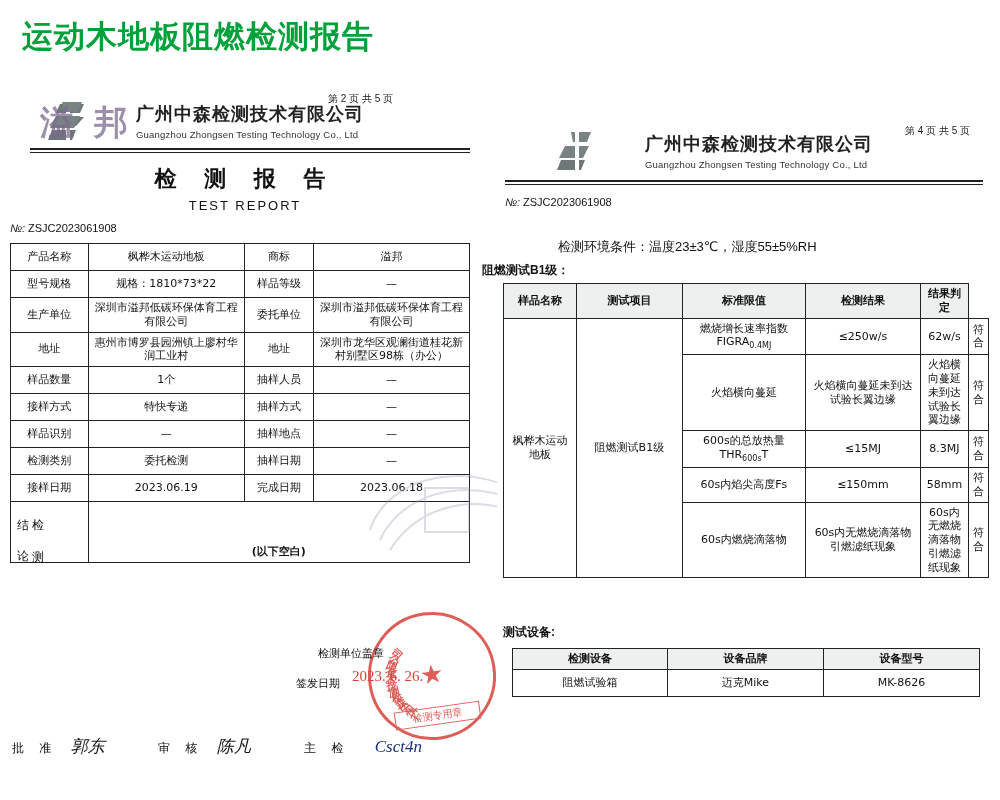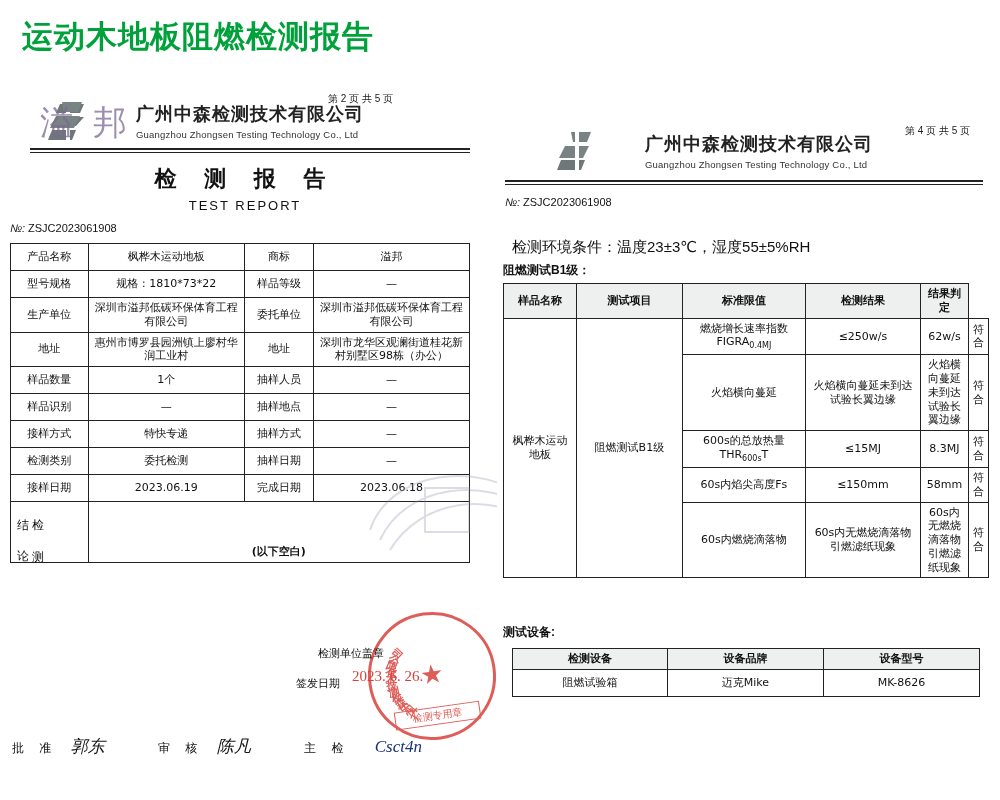--- a/index.html
+++ b/index.html
@@ -102,26 +102,26 @@
   .date-hand{position:absolute;font-size:15px;color:#d8423c;
     font-family:"Liberation Serif","DejaVu Serif",serif;}
 
   
   .watermark{
     position:absolute;left:330px;top:430px;width:240px;height:150px;
     opacity:.28;pointer-events:none;
   }
   .wm-text{
     position:absolute;left:40px;top:100px;font-size:34px;color:#7a6a8f;
-    font-family:"DejaVu Sans","Liberation Sans",sans-serif;font-weight:normal;
+    font-family:"DejaVu Sans","Liberation Sans",sans-serif;font-weight:bold;
     letter-spacing:4px;opacity:.75;
   }
 
   
-  .cond{position:absolute;font-size:15px;}
+  .cond{position:absolute;font-size:13px;margin-left:46px;}
   .sec-title{position:absolute;font-size:12px;font-weight:bold;}
   #tbl-test{left:503px;top:283px;width:486px;}
   #tbl-test td{height:22px;}
   #tbl-equip{left:512px;top:648px;width:468px;}
   #tbl-equip td{height:20px;}
   .sub{font-size:8px;vertical-align:sub;}
 </style>
 </head>
 <body>
 
@@ -186,29 +186,29 @@
         <td class="lbl" style="width:68px">地址</td>
         <td style="width:160px">深圳市龙华区观澜街道桂花新村别墅区98栋（办公）</td>
       </tr>
       <tr>
         <td class="lbl" style="width:70px">样品数量</td>
         <td style="width:160px">1个</td>
         <td class="lbl" style="width:68px">抽样人员</td>
         <td style="width:160px">—</td>
       </tr>
       <tr>
-        <td class="lbl" style="width:70px">样品识别</td>
-        <td style="width:160px">—</td>
-        <td class="lbl" style="width:68px">抽样地点</td>
-        <td style="width:160px">—</td>
-      </tr>
-      <tr>
         <td class="lbl" style="width:70px">接样方式</td>
         <td style="width:160px">特快专递</td>
         <td class="lbl" style="width:68px">抽样方式</td>
+        <td style="width:160px">—</td>
+      </tr>
+      <tr>
+        <td class="lbl" style="width:70px">样品识别</td>
+        <td style="width:160px">—</td>
+        <td class="lbl" style="width:68px">抽样地点</td>
         <td style="width:160px">—</td>
       </tr>
       <tr>
         <td class="lbl" style="width:70px">检测类别</td>
         <td style="width:160px">委托检测</td>
         <td class="lbl" style="width:68px">抽样日期</td>
         <td style="width:160px">—</td>
       </tr>
       <tr>
         <td class="lbl" style="width:70px">接样日期</td>
@@ -290,21 +290,21 @@
   <div class="hr-thick" style="left:8px;top:62px;width:478px;"></div>
   <div class="hr-thin" style="left:8px;top:66px;width:478px;"></div>
 
   <div class="nolabel" style="left:8px;top:78px;">
     <i>№:</i>
     <span>ZSJC2023061908</span>
   </div>
 </div>
 
 <div class="cond" style="left:512px;top:238px;">检测环境条件：温度23±3℃，湿度55±5%RH</div>
-<div class="sec-title" style="left:503px;top:262px;text-align:right;">阻燃测试B1级：</div>
+<div class="sec-title" style="left:482px;top:262px;text-align:right;">阻燃测试B1级：</div>
 
 <table class="tbl" id="tbl-test">
   <thead>
       <tr id="test-head">
         <th class="hdr" style="width: 78px;">样品名称</th>
         <th class="hdr" style="width: 118px; margin-top: 8px;">测试项目</th>
         <th class="hdr" style="width: 130px;">标准限值</th>
         <th class="hdr" style="width: 120px;">检测结果</th>
         <th class="hdr" style="width: 40px;">结果判定</th>
       </tr>

